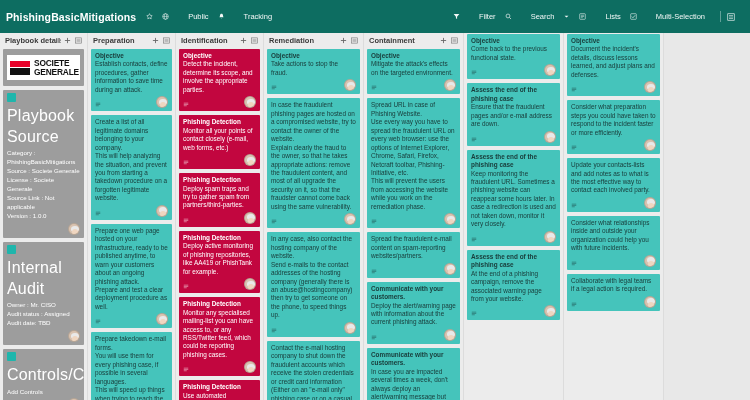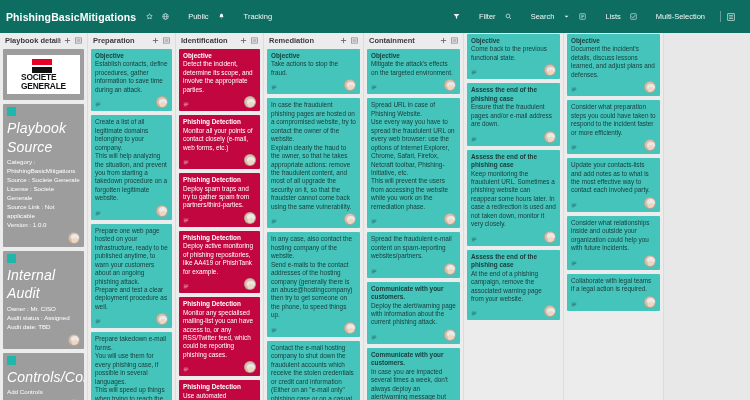--- a/index.html
+++ b/index.html
@@ -62,25 +62,25 @@
   
   .c-teal{background:#45c4bb;color:#183b39;}
   .c-crimson{background:#c2063f;color:#ffffff;}
   .c-grey{background:#9d9d9d;color:#ffffff;}
   .c-teal .desc-icon path, .c-grey .desc-icon path{stroke:currentColor;}
   .add-card{
     display:flex;align-items:center;gap:4px;color:#888;font-size:7px;padding:3px 2px;flex:0 0 auto;
   }
   
   .label-chip{width:9px;height:9px;background:#1fb6ac;border-radius:1px;display:block;margin-bottom:3px;}
-  .card-heading{font-size:14px;font-weight:normal;display:block;margin-bottom:2px;letter-spacing:.2px;font-style:italic;}
+  .card-heading{font-size:16px;font-weight:normal;display:block;margin-bottom:2px;letter-spacing:.2px;}
   .meta{font-size:6.2px;line-height:1.45;display:block;}
   
   .logo-card{background:#9d9d9d;border-radius:1px;margin-bottom:4px;padding:6px 4px;}
-  .logo-inner{background:#ffffff;display:flex;align-items:center;padding:4px 3px;flex-direction:column;}
+  .logo-inner{background:#ffffff;display:flex;align-items:center;padding:4px 3px;}
   .sg-mark{width:20px;height:14px;flex:0 0 auto;margin-right:4px;background:#ffffff;position:relative;border:0;}
   .sg-mark .sg-red{position:absolute;left:0;top:0;width:20px;height:6.3px;background:#e60028;}
   .sg-mark .sg-white{position:absolute;left:0;top:6.3px;width:20px;height:1.4px;background:#ffffff;}
   .sg-mark .sg-black{position:absolute;left:0;top:7.7px;width:20px;height:6.3px;background:#111111;}
   .sg-text{font-size:8.4px;font-weight:bold;color:#111;line-height:1.02;letter-spacing:-.2px;}
 </style>
 </head>
 <body>
 
 <div id="topbar">

